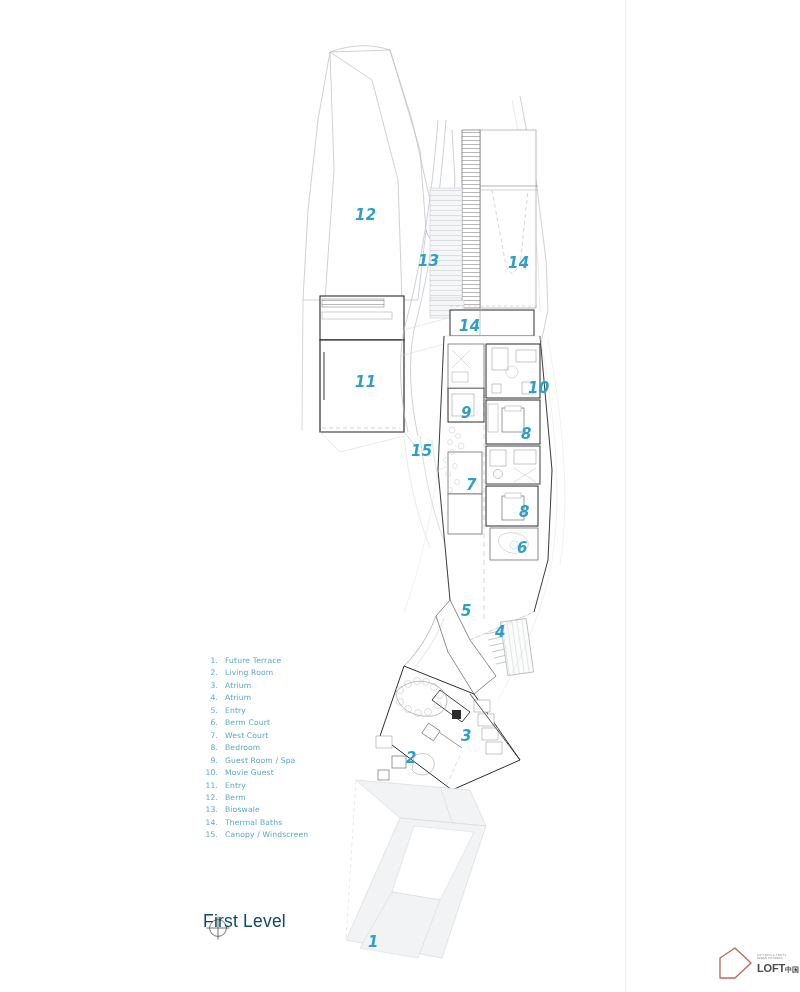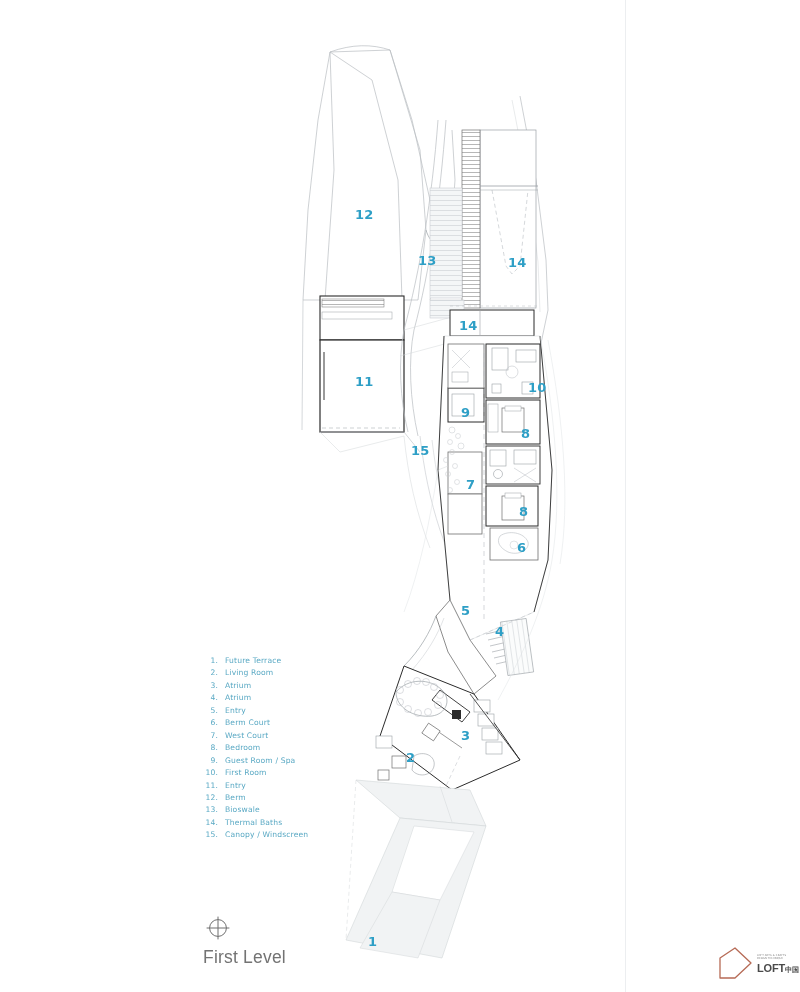--- a/index.html
+++ b/index.html
@@ -38,27 +38,28 @@
     left: 0;
     top: 0;
     width: 800px;
     height: 992px;
   }
 
   
   .room-label {
     position: absolute;
     font-family: "DejaVu Sans", sans-serif;
-    font-size: 13px;
+    font-size: 15px;
     font-weight: 700;
     color: #2e9fc6;
     letter-spacing: 0.3px;
     line-height: 1;
     white-space: nowrap;
     user-select: none;
+    font-style: italic;
   }
 
   
   #legend {
     position: absolute;
     left: 203px;
     top: 655px;
     width: 190px;
   }
   .legend-row {
@@ -82,25 +83,25 @@
   #north-icon {
     position: absolute;
     left: 204px;
     top: 914px;
     width: 28px;
     height: 28px;
   }
   #plan-title {
     position: absolute;
     left: 203px;
-    top: 947px;
+    top: 911px;
     font-family: "Liberation Sans", sans-serif;
     font-size: 17.5px;
     font-weight: 400;
-    color: #737373;
+    color: #0c4a6e;
     letter-spacing: 0.2px;
   }
 
   
   #logo {
     position: absolute;
     left: 712px;
     top: 944px;
     width: 84px;
     height: 42px;
@@ -407,21 +408,21 @@
       <div class="legend-row">
         <span class="legend-num">8.</span>
         <span class="legend-name">Bedroom</span>
       </div>
       <div class="legend-row">
         <span class="legend-num">9.</span>
         <span class="legend-name">Guest Room / Spa</span>
       </div>
       <div class="legend-row">
         <span class="legend-num">10.</span>
-        <span class="legend-name">First Room</span>
+        <span class="legend-name">Movie Guest</span>
       </div>
       <div class="legend-row">
         <span class="legend-num">11.</span>
         <span class="legend-name">Entry</span>
       </div>
       <div class="legend-row">
         <span class="legend-num">12.</span>
         <span class="legend-name">Berm</span>
       </div>
       <div class="legend-row">

